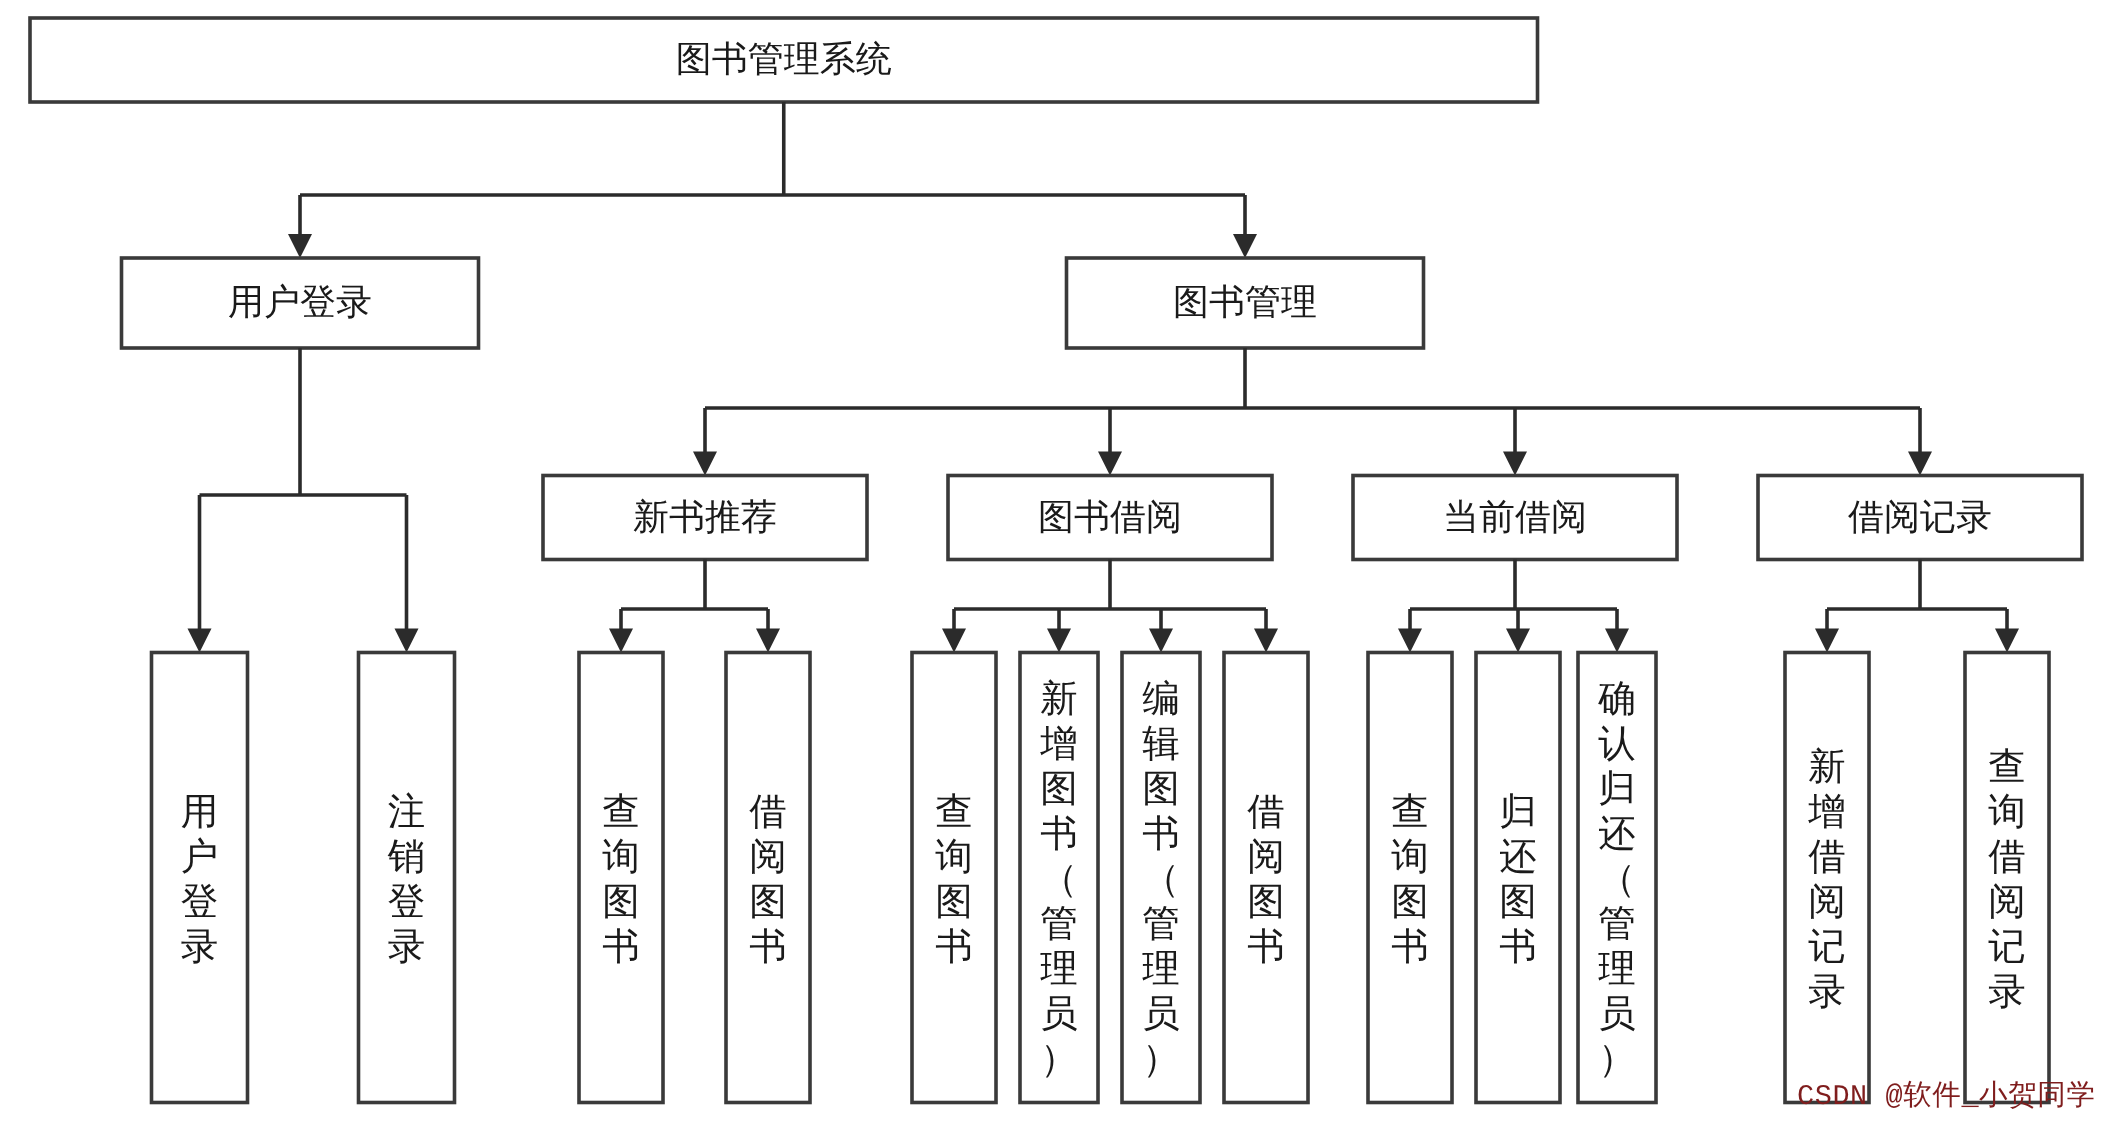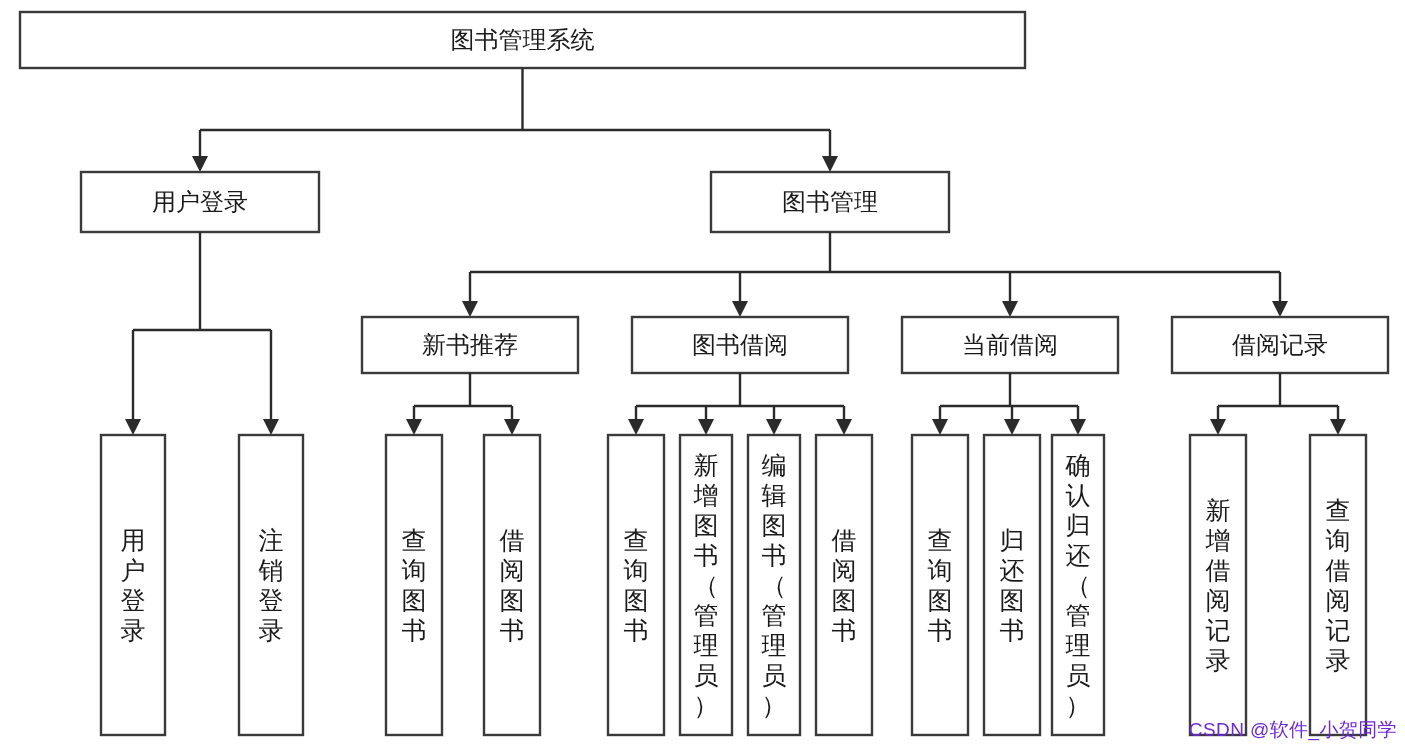--- a/index.html
+++ b/index.html
@@ -45,23 +45,23 @@
     fill: none;
   }
   .arrow-head {
     fill: #2b2b2b;
     stroke: none;
   }
   .watermark {
     position: absolute;
     right: 8px;
     bottom: 4px;
-    color: #6d28d9;
+    color: #7f1d1d;
     font-size: 19px;
-    font-family: Liberation Sans, sans-serif;
+    font-family: Liberation Mono, monospace;
     white-space: nowrap;
     letter-spacing: 0.4px;
   }
 </style>
 </head>
 <body>
 
 <div id="diagram-root">
   <svg id="tree-svg" width="1405" height="747" viewBox="0 0 1405 747" xmlns="http://www.w3.org/2000/svg">
       <g>

